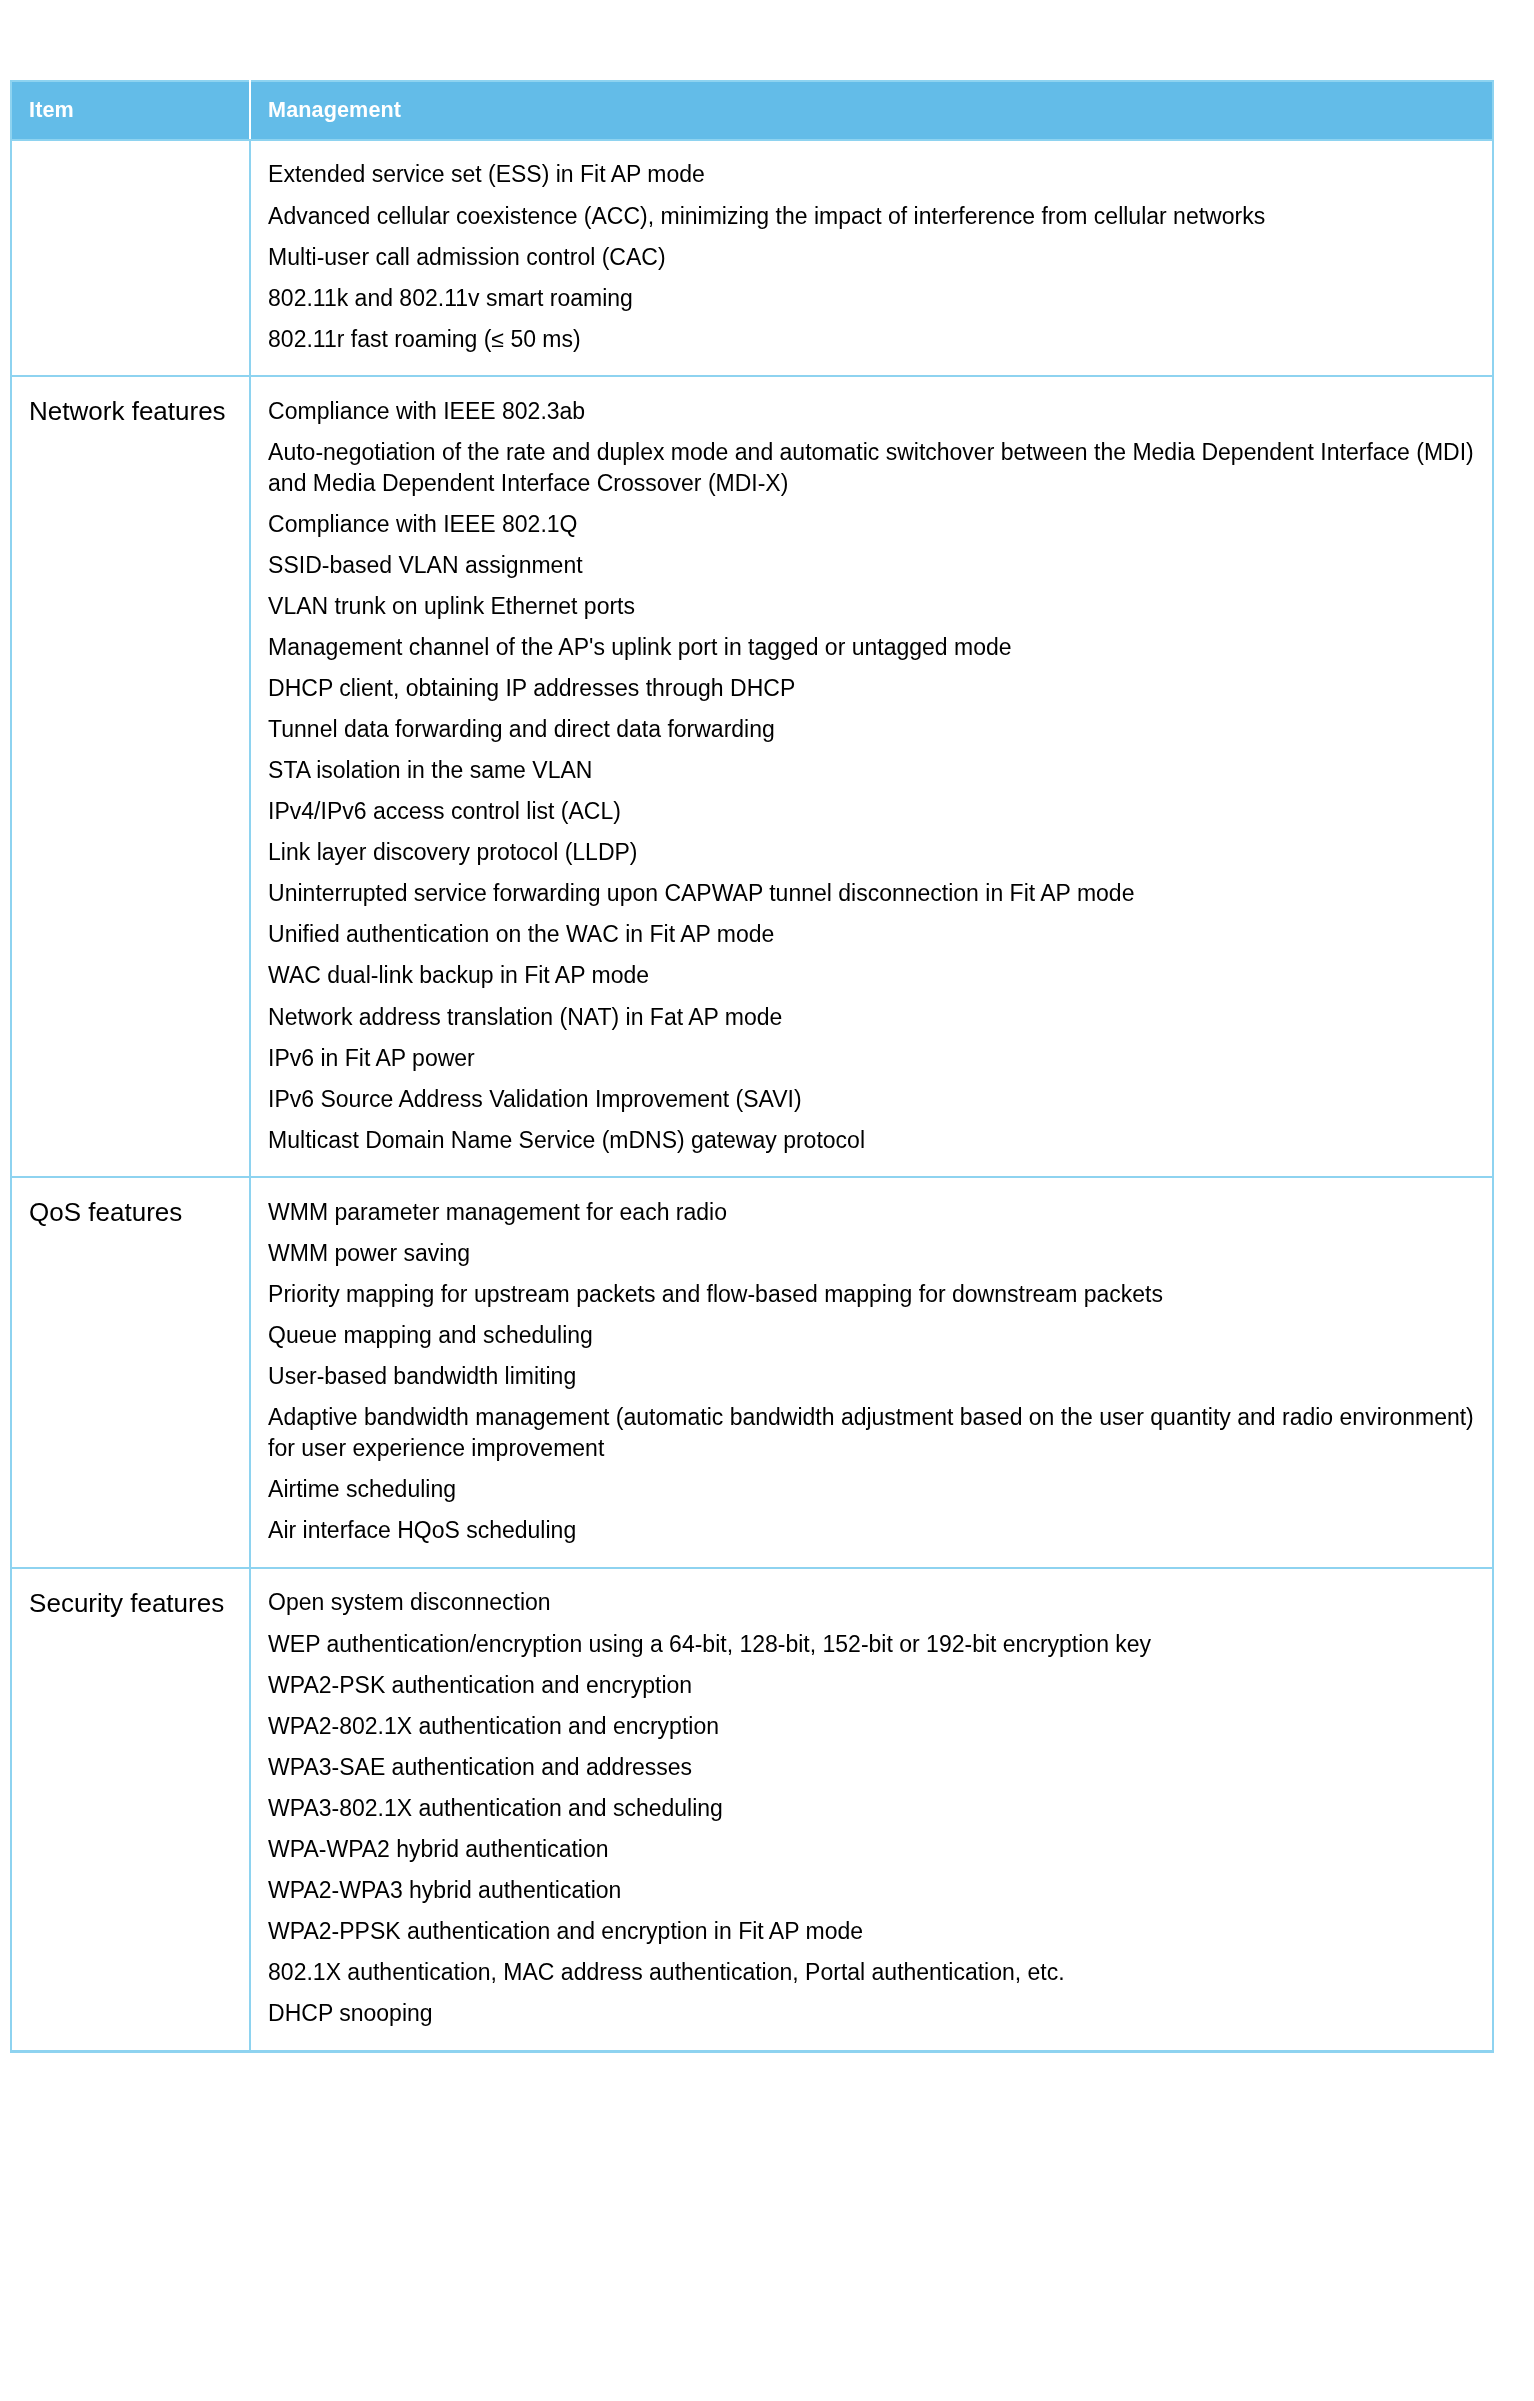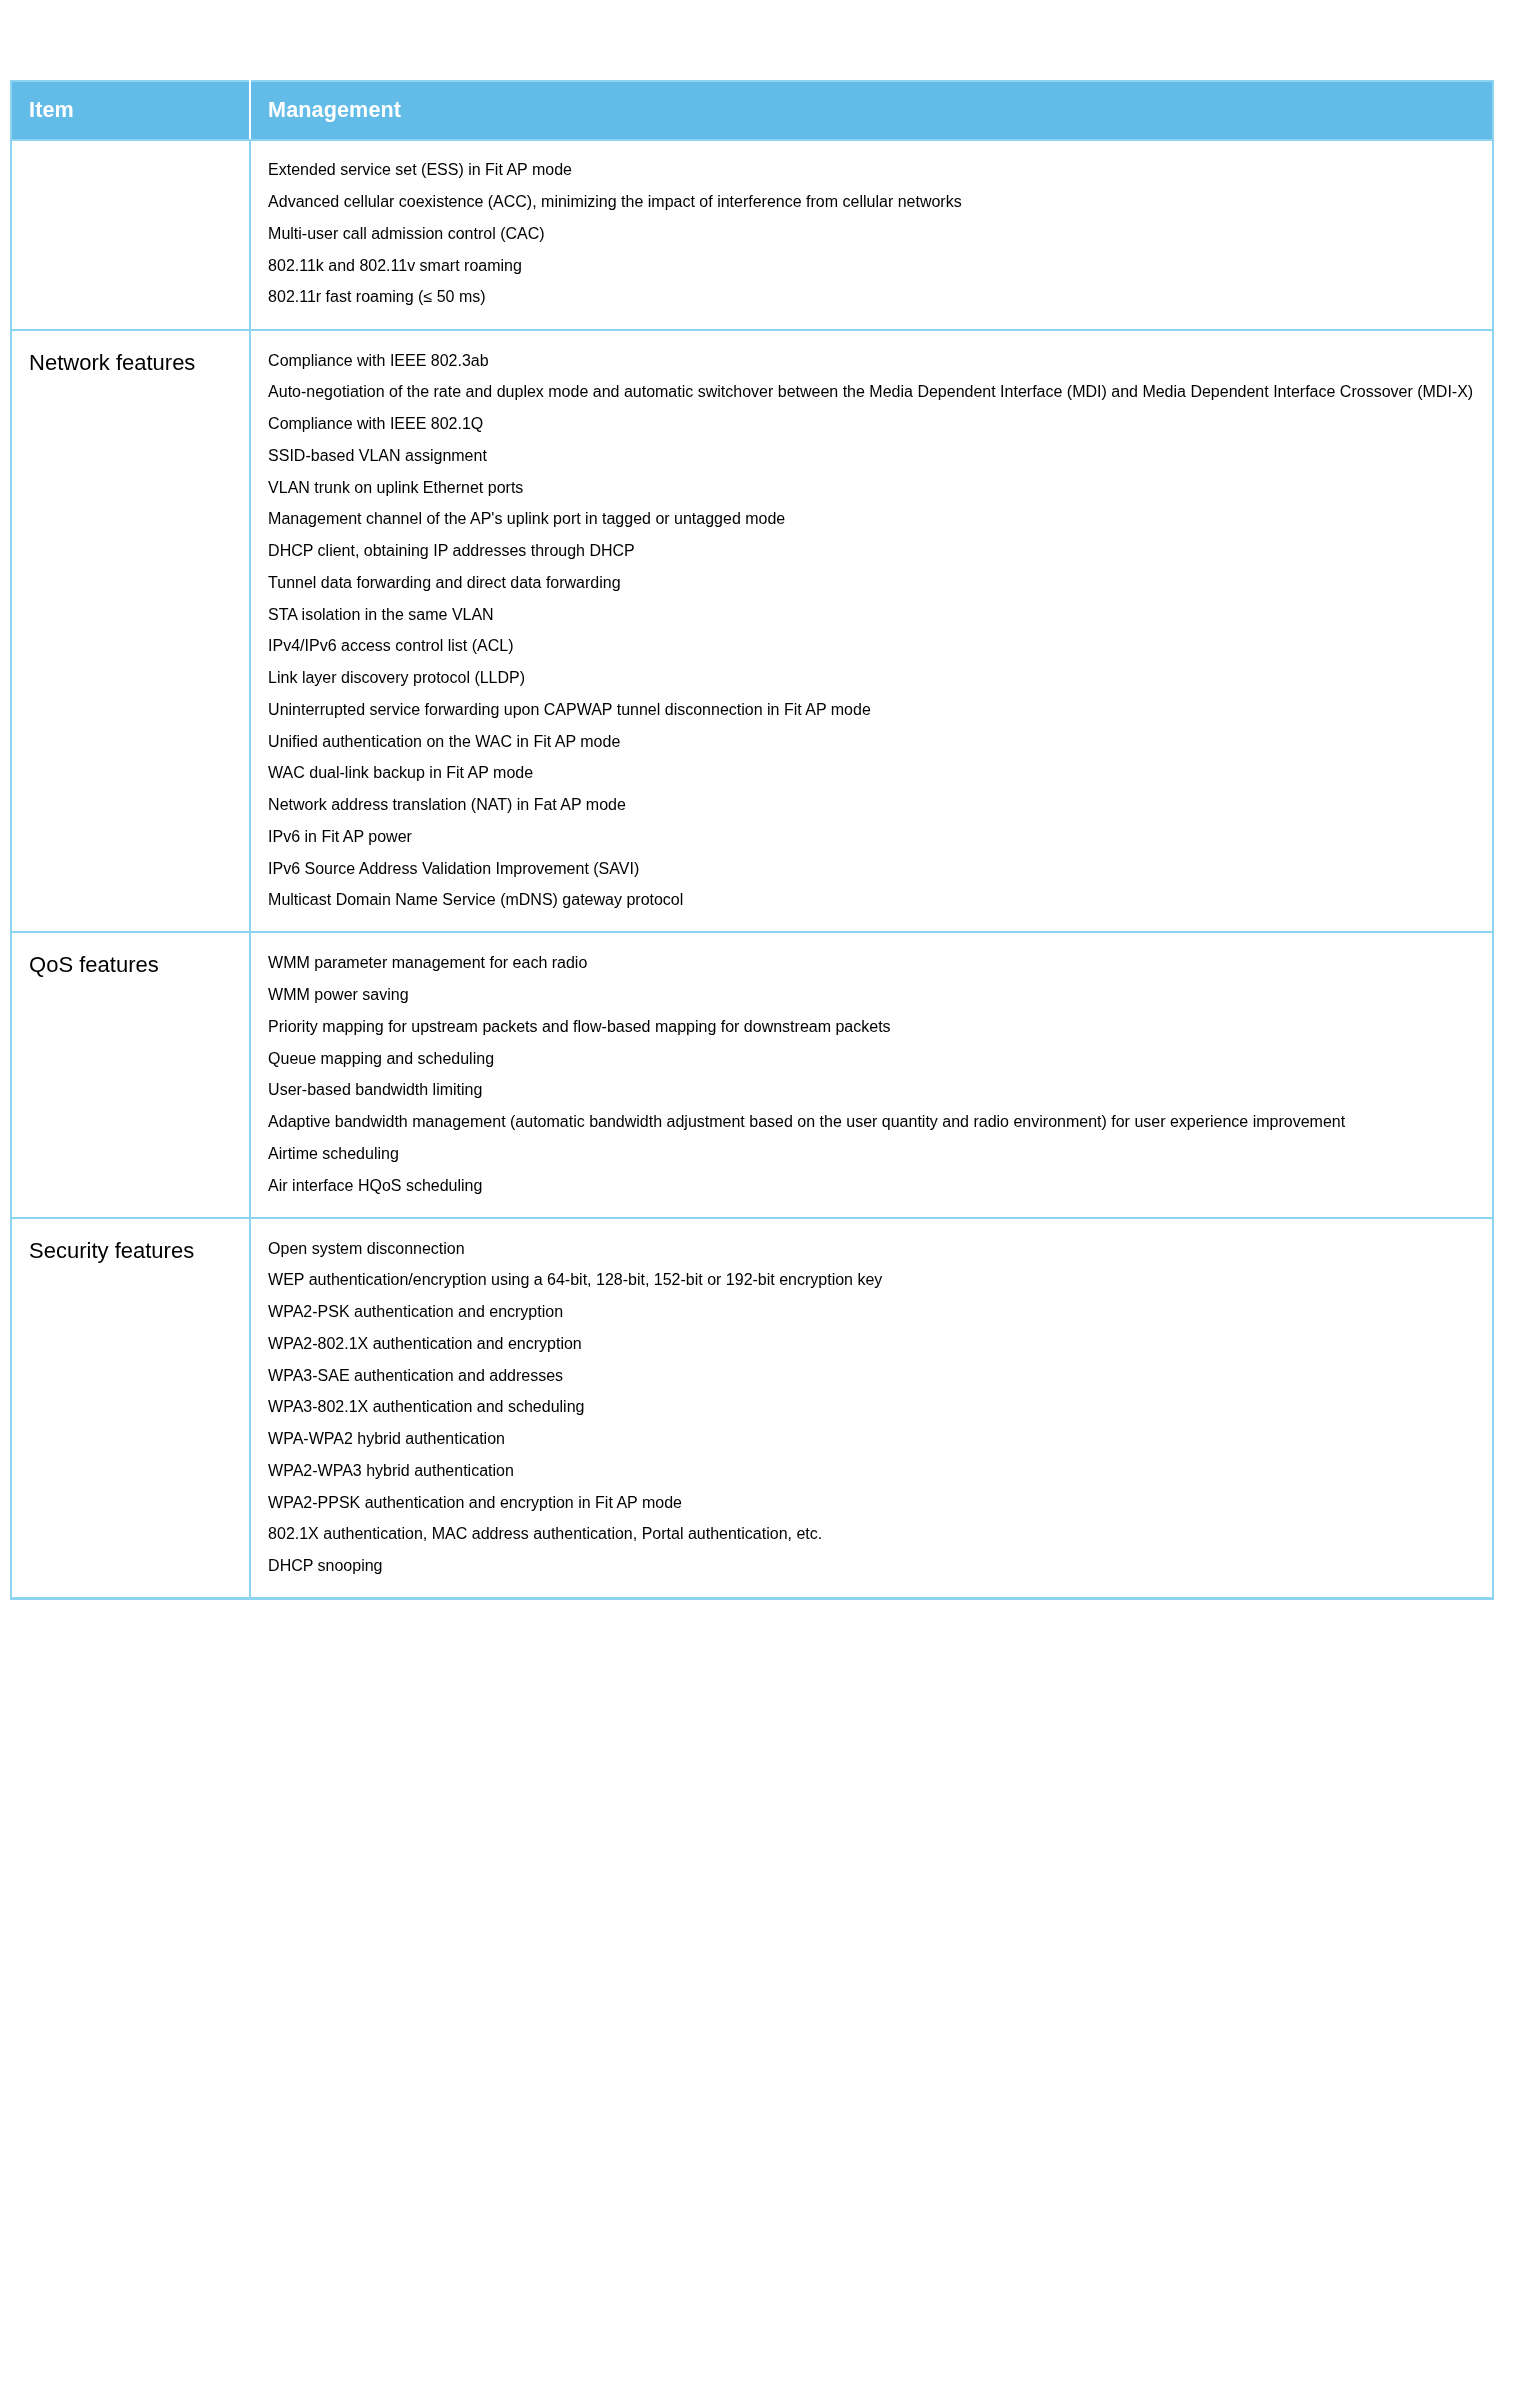--- a/index.html
+++ b/index.html
@@ -79,26 +79,26 @@
   }
 
   ul.desc-list {
     list-style: none;
     margin: 0;
     padding: 0;
   }
   ul.desc-list li {
     margin: 0;
     padding: 4.9px 0 5.6px 0;
-    font-size: 16px;
+    font-size: 23px;
     line-height: 1.33;
   }
 
   .item-label {
-    font-size: 22px;
+    font-size: 26px;
     line-height: 1.3;
     display: inline-block;
   }
 </style>
 </head>
 <body>
 
 <div class="page">
   <table class="spec-table">
     <colgroup>

